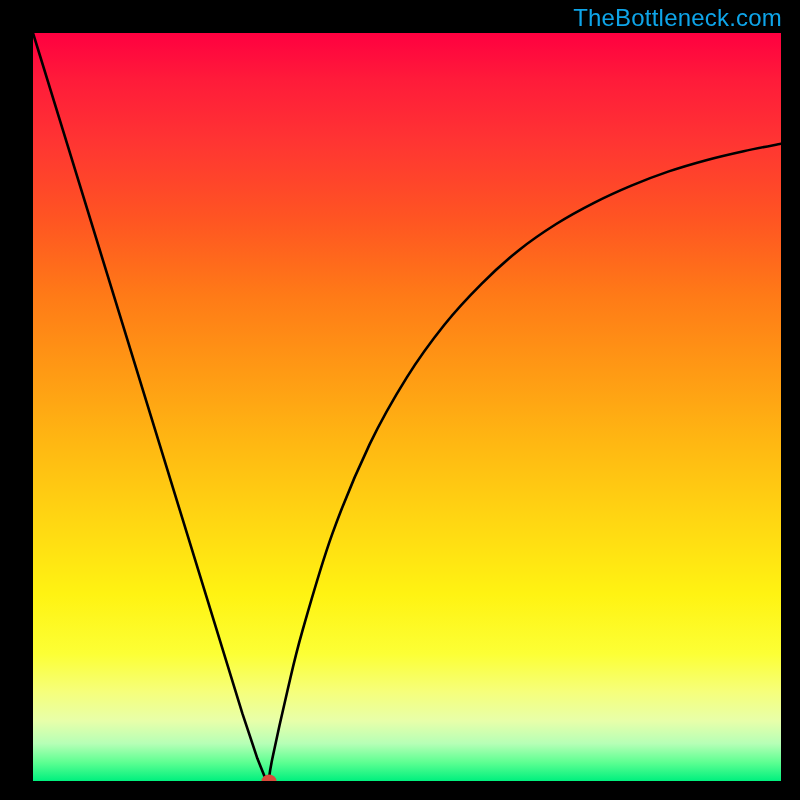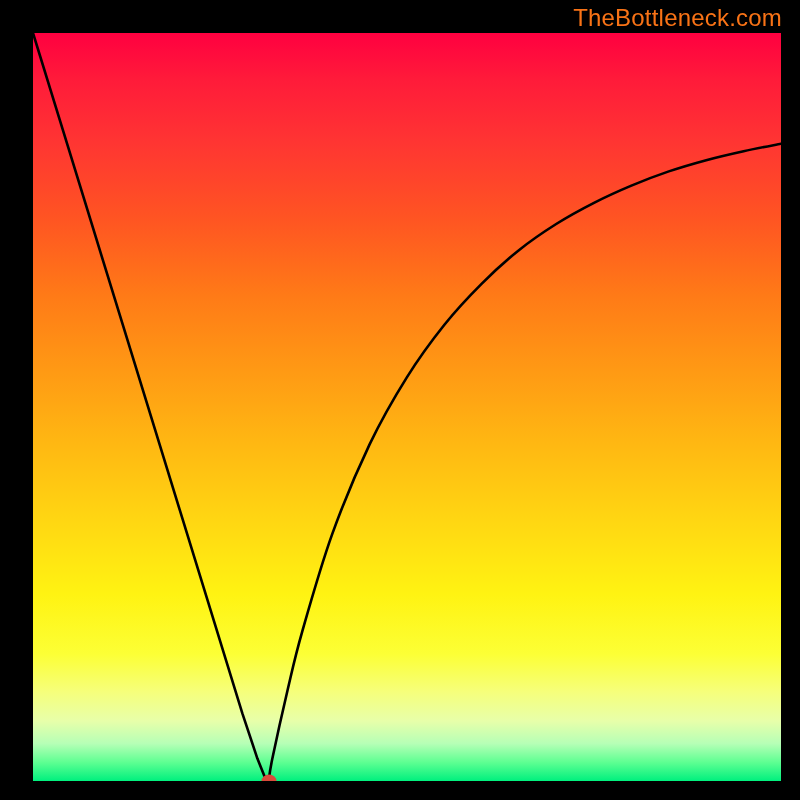--- a/index.html
+++ b/index.html
@@ -16,21 +16,21 @@
     height: 800px;
     background: #000;
   }
   .watermark {
     position: absolute;
     top: 4px;
     right: 18px;
     font-family: Arial, Helvetica, sans-serif;
     font-size: 24px;
     font-weight: 500;
-    color: #f97316;
+    color: #0ea5e9;
     letter-spacing: 0.2px;
     z-index: 5;
   }
   .plot {
     position: absolute;
     left: 33px;
     top: 33px;
     width: 748px;
     height: 748px;
     overflow: hidden;

